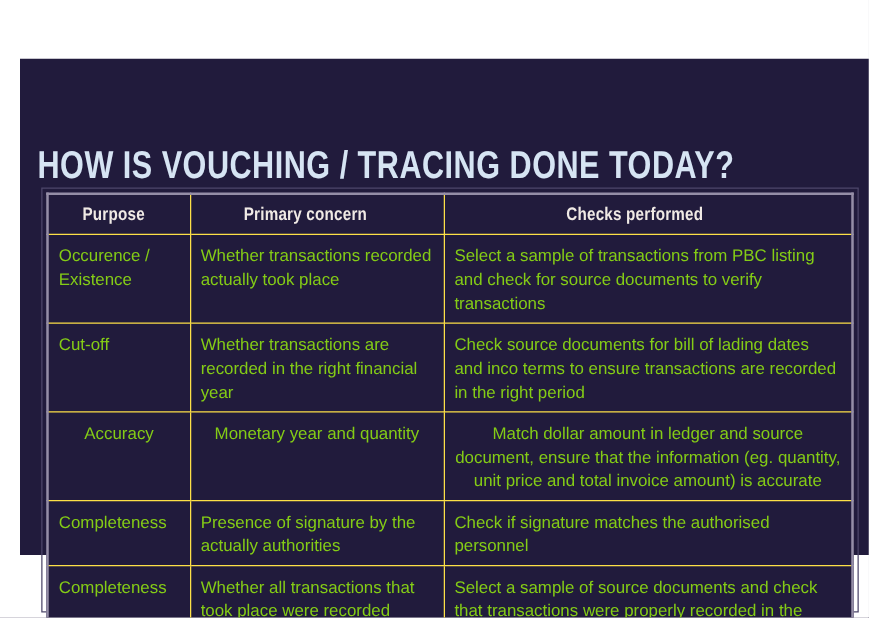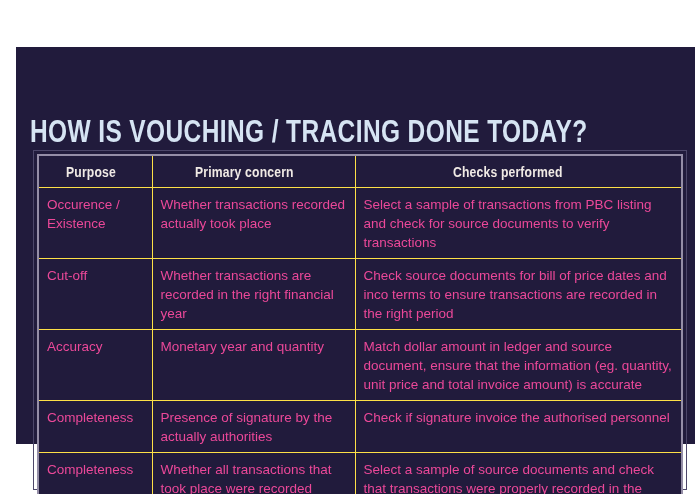--- a/index.html
+++ b/index.html
@@ -59,38 +59,38 @@
   }
   table.vouch th, table.vouch td {
     border: 1px solid #fde047;
     vertical-align: top;
     padding: 7px 8px 6px 8px;
     overflow: hidden;
   }
   tr.hdr-row { height: 31px; }
   tr.r0 { height: 53px; }
   tr.r1 { height: 61px; }
-  tr.r2 { height: 65px; }
+  tr.r2 { height: 65px; text-align: center; }
   tr.r3 { height: 49px; }
   tr.r4 { height: 70px; }
   .hdr-text {
     display: inline-block;
     font-weight: 700;
     font-size: 14.5px;
     color: #f0eae5;
     white-space: nowrap;
     transform: scaleX(0.84);
     transform-origin: 0 50%;
     letter-spacing: 0.2px;
   }
   .cell-text {
     display: block;
     font-size: 13.5px;
     line-height: 19px;
-    color: #ec4899;
+    color: #84cc16;
     font-weight: 400;
   }
 </style>
 </head>
 <body>
 
 <div class="stage">
   <div class="slide">
     <h1 class="slide-title">HOW IS VOUCHING / TRACING DONE TODAY?</h1>
 
@@ -121,21 +121,21 @@
               </td>
           </tr>
           <tr class="r1">
             <td>
                 <span class="cell-text">Cut-off</span>
               </td>
             <td>
                 <span class="cell-text">Whether transactions are recorded in the right financial year</span>
               </td>
             <td>
-                <span class="cell-text">Check source documents for bill of price dates and inco terms to ensure transactions are recorded in the right period</span>
+                <span class="cell-text">Check source documents for bill of lading dates and inco terms to ensure transactions are recorded in the right period</span>
               </td>
           </tr>
           <tr class="r2">
             <td>
                 <span class="cell-text">Accuracy</span>
               </td>
             <td>
                 <span class="cell-text">Monetary year and quantity</span>
               </td>
             <td>
@@ -143,21 +143,21 @@
               </td>
           </tr>
           <tr class="r3">
             <td>
                 <span class="cell-text">Completeness</span>
               </td>
             <td>
                 <span class="cell-text">Presence of signature by the actually authorities</span>
               </td>
             <td>
-                <span class="cell-text">Check if signature invoice the authorised personnel</span>
+                <span class="cell-text">Check if signature matches the authorised personnel</span>
               </td>
           </tr>
           <tr class="r4">
             <td>
                 <span class="cell-text">Completeness</span>
               </td>
             <td>
                 <span class="cell-text">Whether all transactions that took place were recorded properly</span>
               </td>
             <td>

